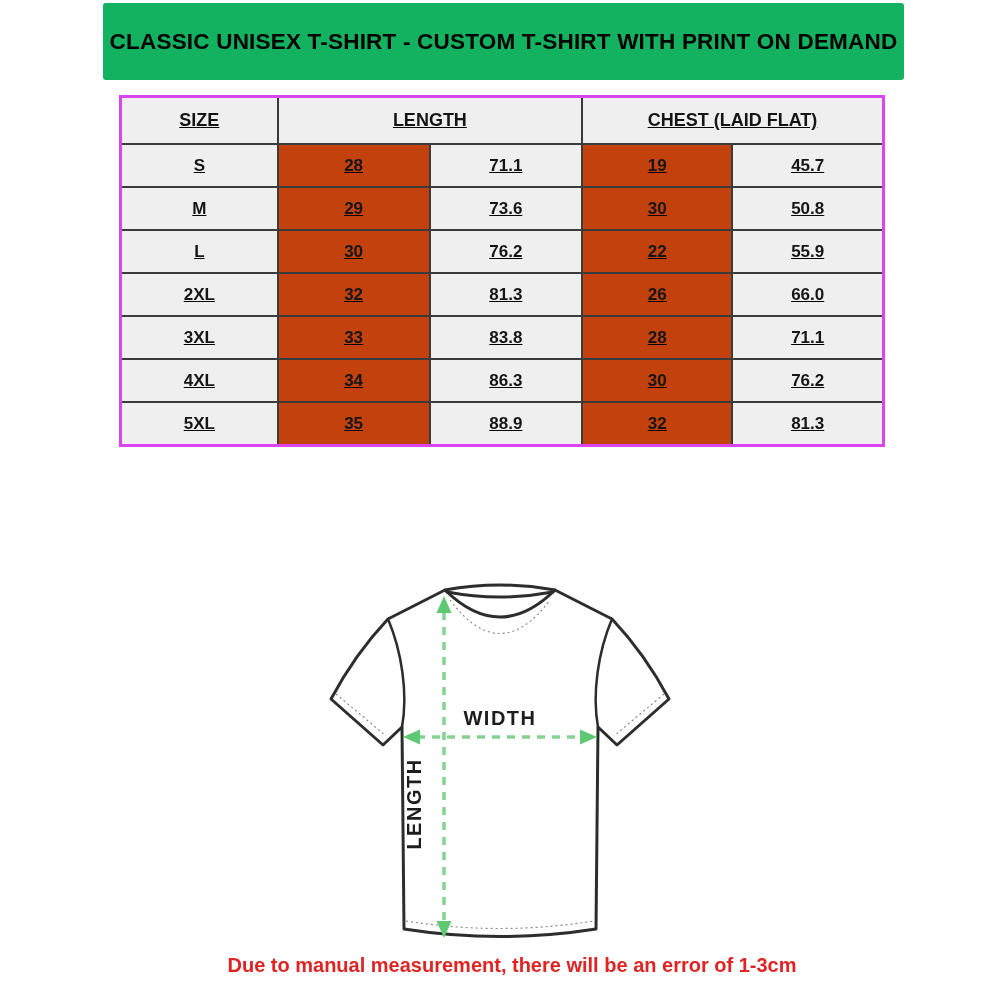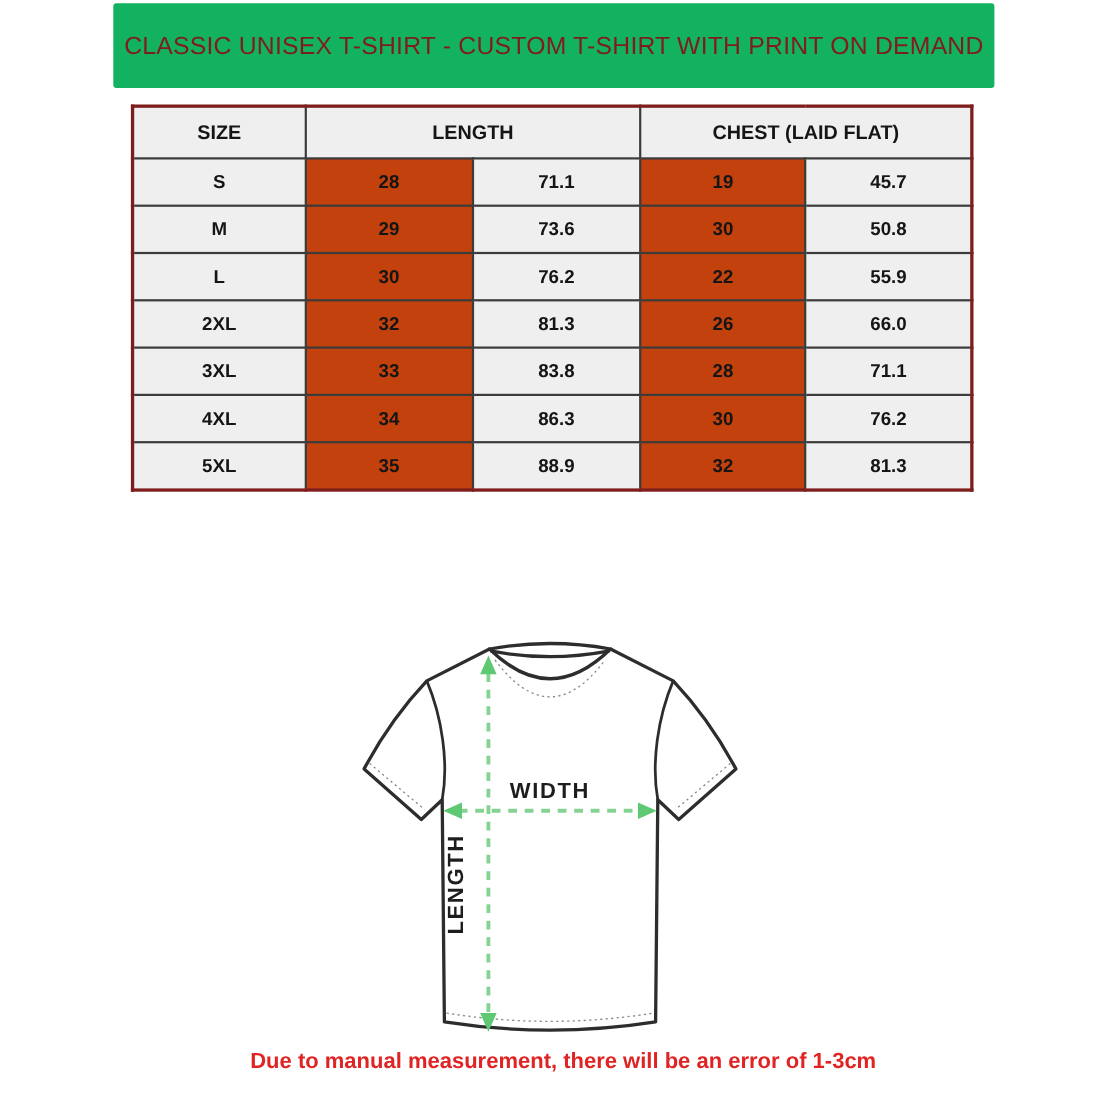--- a/index.html
+++ b/index.html
@@ -8,28 +8,29 @@
     background:#ffffff; overflow:hidden;
     font-family:"Liberation Sans", sans-serif;
   }
   
   .banner {
     position:absolute; left:103px; top:3px; width:801px; height:77px;
     background:#12b260; border-radius:3px;
     display:flex; align-items:center; justify-content:center;
   }
   .banner h1 {
-    margin:0; color:#7f1d1d; font-size:22.5px; font-weight:normal;
+    margin:0; color:#000000; font-size:22.5px; font-weight:bold;
     letter-spacing:0.2px; white-space:nowrap;
   }
   
   table.size-table {
     position:absolute; left:119px; top:95px; width:766px;
     border-collapse:collapse; table-layout:fixed;
-    border:3px solid #7f1d1d;
+    border:3px solid #d946ef;
+    text-decoration:underline;
   }
   .size-table th, .size-table td {
     border:2px solid #3b3b3b; text-align:center; vertical-align:middle;
     font-weight:bold; color:#151515; padding:0;
   }
   .size-table thead th { height:45px; background:#efefef; font-size:18px; }
   .size-table tbody th, .size-table tbody td { height:41px; font-size:17px; }
   .cell-gray { background:#efefef; }
   .cell-white { background:#c2410c; }
   

